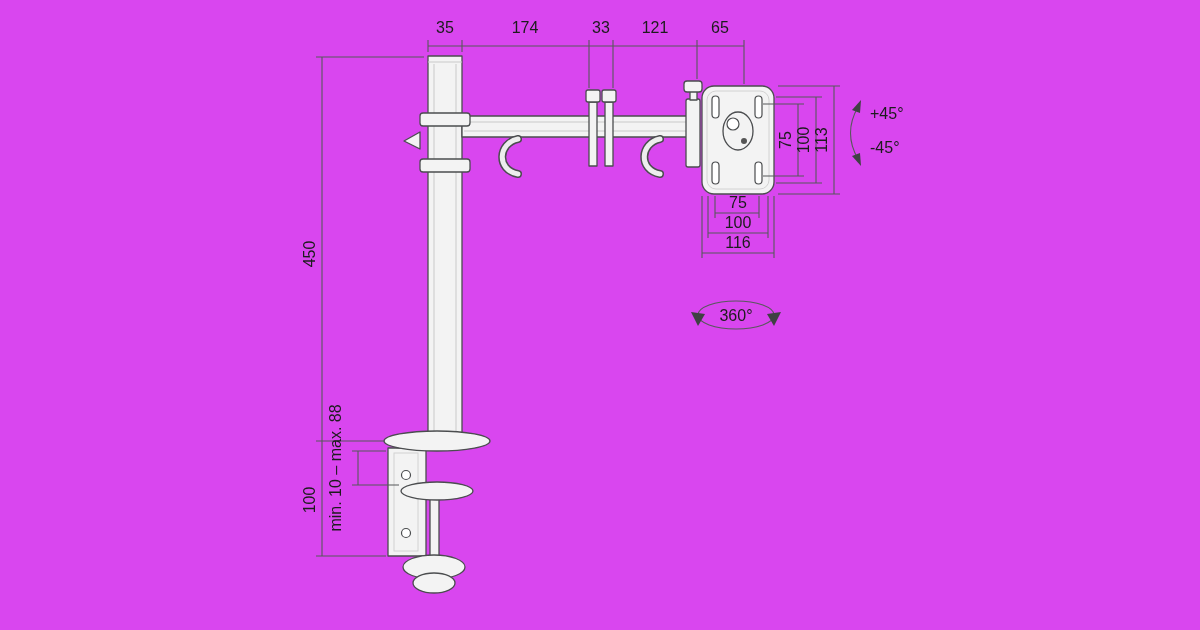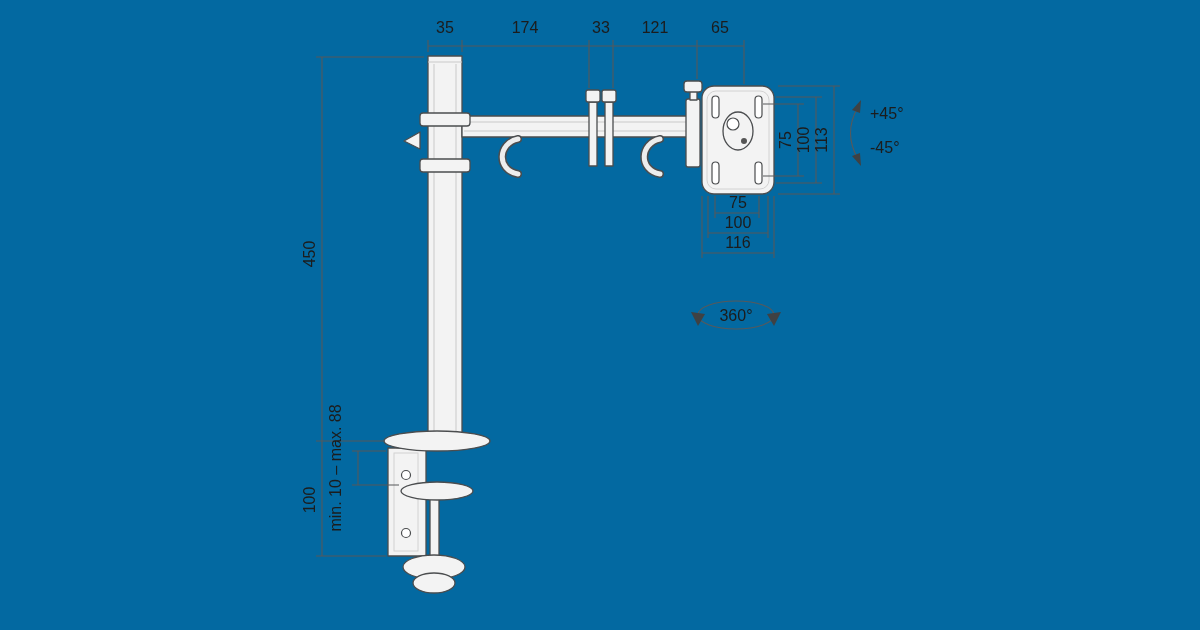--- a/index.html
+++ b/index.html
@@ -1,16 +1,16 @@
 <!DOCTYPE html>
 <html><head>
 <meta charset="utf-8">
 <style>
   html,body{margin:0;padding:0;background:#ffffff;}
-  .canvas{position:relative;width:1200px;height:630px;background:#0369a1;overflow:hidden;}
+  .canvas{position:relative;width:1200px;height:630px;background:#d946ef;overflow:hidden;}
   svg{display:block;}
   .part{fill:#f3f3f3;stroke:#4b4d4f;stroke-width:1.3;stroke-linejoin:round;}
   .slot{fill:#ffffff;stroke:#4b4d4f;stroke-width:1.2;}
   .detail{stroke:#c9c9c9;stroke-width:1;fill:none;}
   .detail-r{stroke:#d2d2d2;stroke-width:1;fill:none;}
   .hook{stroke:#4b4d4f;stroke-width:8;fill:none;stroke-linecap:round;}
   .hook-inner{stroke:#ededed;stroke-width:5;fill:none;stroke-linecap:round;}
   .dim-line{stroke:#57595b;stroke-width:1.1;fill:none;}
   .dim-text{font-family:"Liberation Sans",sans-serif;font-size:16px;fill:#1c1c1c;}
   .arrow{fill:#3f4143;stroke:none;}

